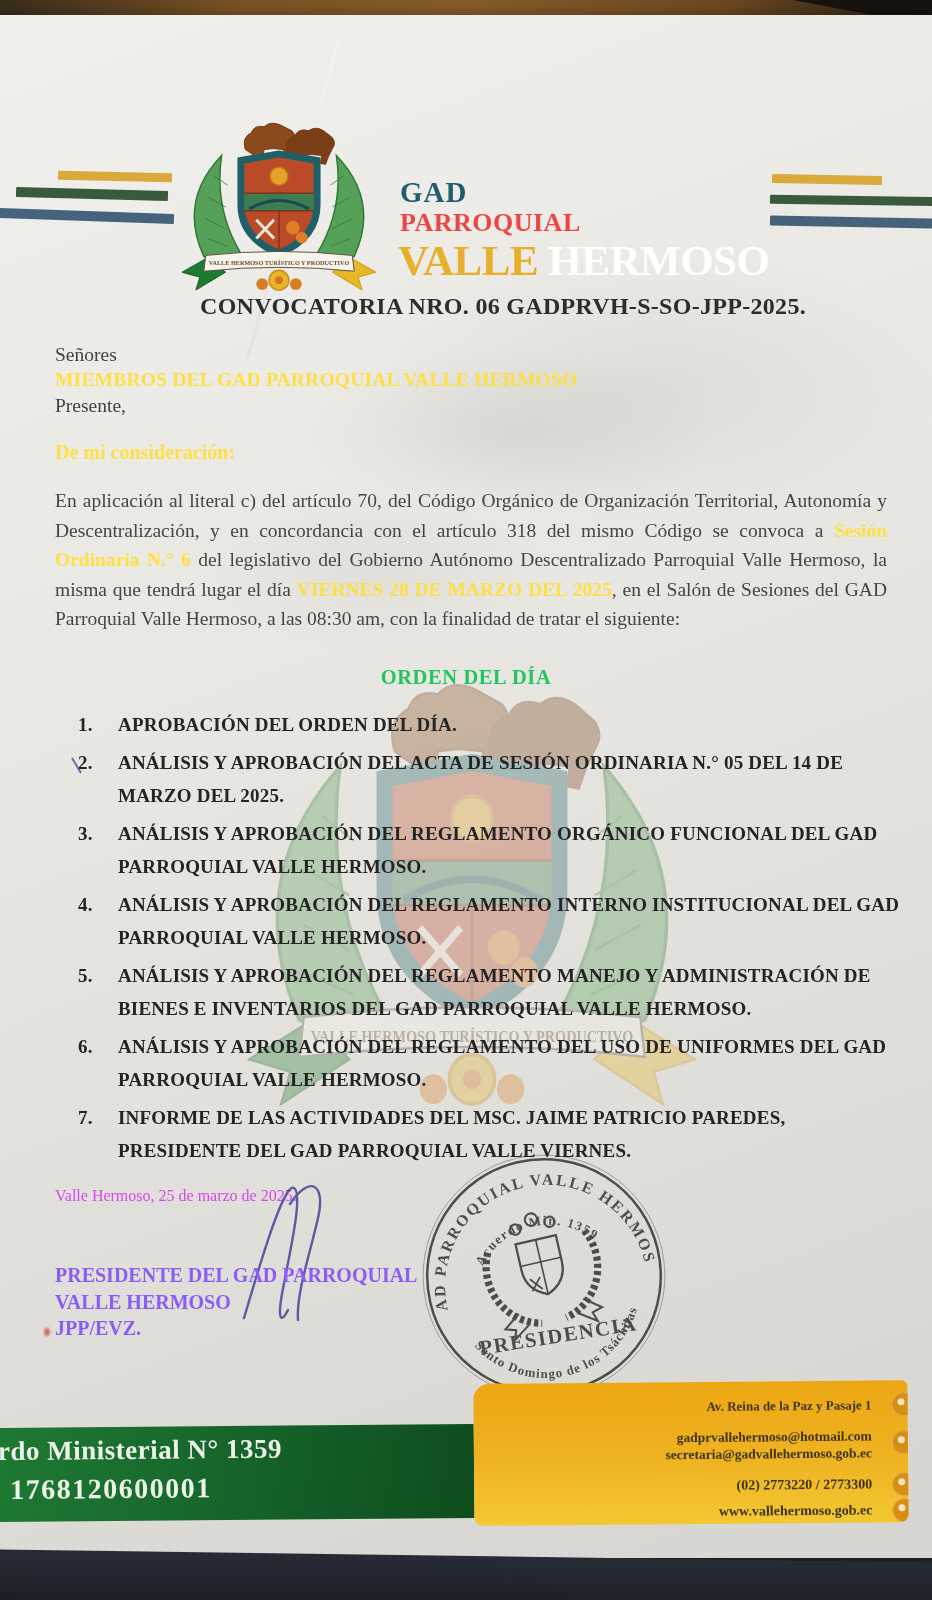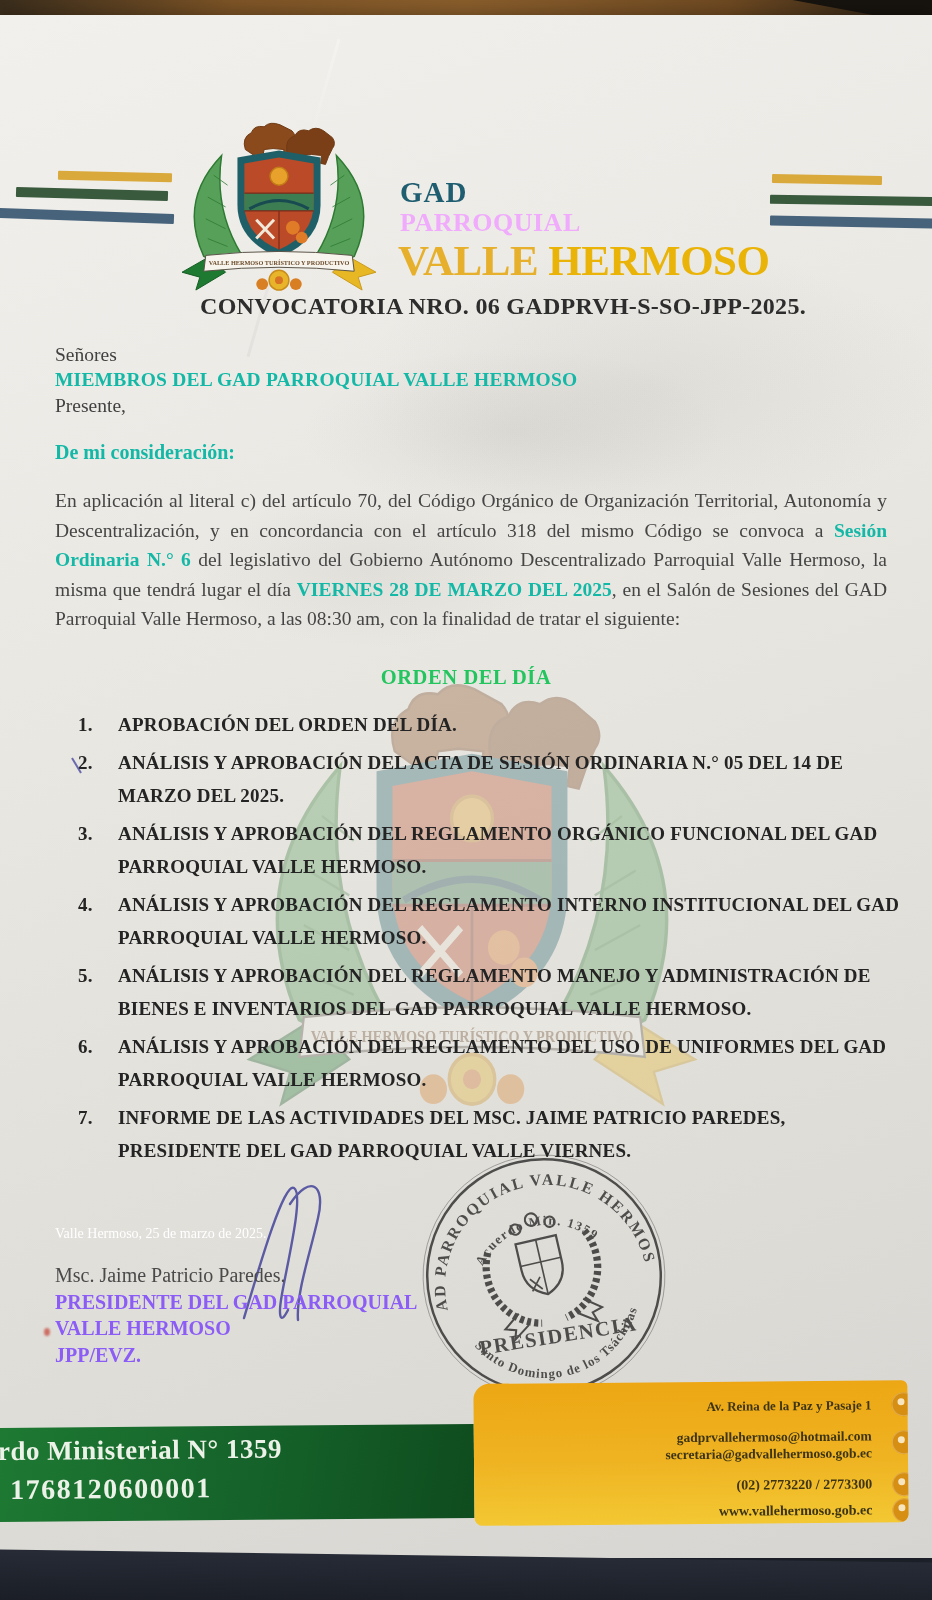--- a/index.html
+++ b/index.html
@@ -21,37 +21,37 @@
       linear-gradient(160deg,#f1f0ec 0%,#e9e7e2 40%,#dedcd7 78%,#d7d5d1 100%);
     box-shadow:0 0 18px rgba(0,0,0,.35);}
   .crease{position:absolute;left:292px;top:18px;width:3px;height:330px;
     background:linear-gradient(180deg,rgba(255,255,255,.55),rgba(160,158,150,.25));
     transform:rotate(16deg);opacity:.5;}
   
   .stripe{position:absolute;border-radius:1px;}
   
   .org{position:absolute;font-weight:bold;}
   .org.gad{left:400px;top:176px;font-size:29px;color:#1f5d70;letter-spacing:1px;}
-  .org.parr{left:400px;top:208px;font-size:26px;color:#f0abfc;letter-spacing:.5px;}
+  .org.parr{left:400px;top:208px;font-size:26px;color:#ef4444;letter-spacing:.5px;}
   .org.big{left:398px;top:236px;font-size:43px;letter-spacing:-.5px;white-space:nowrap;}
-  .org.big .w1{color:#e7b02c;} .org.big .w2{color:#eab308;}
+  .org.big .w1{color:#e7b02c;} .org.big .w2{color:#ffffff;}
   
   .doc-title{position:absolute;left:188px;top:293px;font-size:24px;font-weight:bold;
     color:#2d2d2d;letter-spacing:.3px;white-space:nowrap;margin-left:12px;}
   .txt{position:absolute;left:55px;color:#414141;font-size:19.5px;}
-  .bold{font-weight:bold;color:#14b8a6;}
+  .bold{font-weight:bold;color:#fde047;}
   .para{width:832px;line-height:29.5px;text-align:justify;color:#454545;}
   .agenda-head{position:absolute;left:0;right:0;top:666px;text-align:center;
     font-size:20.5px;font-weight:bold;color:#22c55e;letter-spacing:.6px;}
   .agenda{position:absolute;left:0;top:708px;width:900px;}
   .agenda .item{position:relative;padding-left:118px;margin-bottom:5px;
     font-size:19px;font-weight:bold;color:#242424;line-height:33px;
     letter-spacing:.2px;width:790px;}
   .agenda .num{position:absolute;left:78px;top:0;}
-  .dateline{position:absolute;left:55px;top:1226px;font-size:14px;color:#ffffff;}
+  .dateline{position:absolute;left:55px;top:1187px;font-size:16px;color:#d946ef;}
   .signblock{position:absolute;left:55px;top:1262px;font-size:20px;color:#4a4a4a;line-height:26.5px;}
   .signblock .b{font-weight:bold;color:#8b5cf6;}
   .sig{position:absolute;left:228px;top:1168px;width:120px;height:160px;}
   .tick{position:absolute;left:70px;top:756px;width:14px;height:20px;}
   .red-speck{position:absolute;left:44px;top:1328px;width:6px;height:8px;border-radius:50%;
     background:#c23327;filter:blur(1px);opacity:.65;}
   
   .watermark{position:absolute;left:222px;top:642px;opacity:.32;}
   
   .stamp{position:absolute;left:420px;top:1152px;width:248px;height:248px;
@@ -198,21 +198,20 @@
   <div class="dateline">Valle Hermoso, 25 de marzo de 2025.</div>
 
   <svg class="sig" viewBox="0 0 120 160">
     <g stroke="#44449a" stroke-width="2.4" fill="none" opacity=".85" stroke-linecap="round">
       <path d="M16,150 C32,96 56,14 66,20 C76,26 60,92 54,126 C50,148 52,158 60,142"></path>
       <path d="M62,36 C82,6 98,16 90,50 C82,86 68,126 70,152"></path>
     </g>
   </svg>
 
   <div class="signblock">
-    <div>Msc. Jaime Patricio Paredes.</div>
     <div class="b">PRESIDENTE DEL GAD PARROQUIAL</div>
     <div class="b">VALLE HERMOSO</div>
     <div class="b">JPP/EVZ.</div>
   </div>
   <div class="red-speck"></div>
 
   <svg class="stamp" viewBox="0 0 240 240">
     <g fill="#1d1d1d" opacity=".85">
       <circle cx="120" cy="120" r="113" fill="none" stroke="#1d1d1d" stroke-width="2.4"></circle>
       <circle cx="120" cy="120" r="117" fill="none" stroke="#1d1d1d" stroke-width=".8" opacity=".5"></circle>

